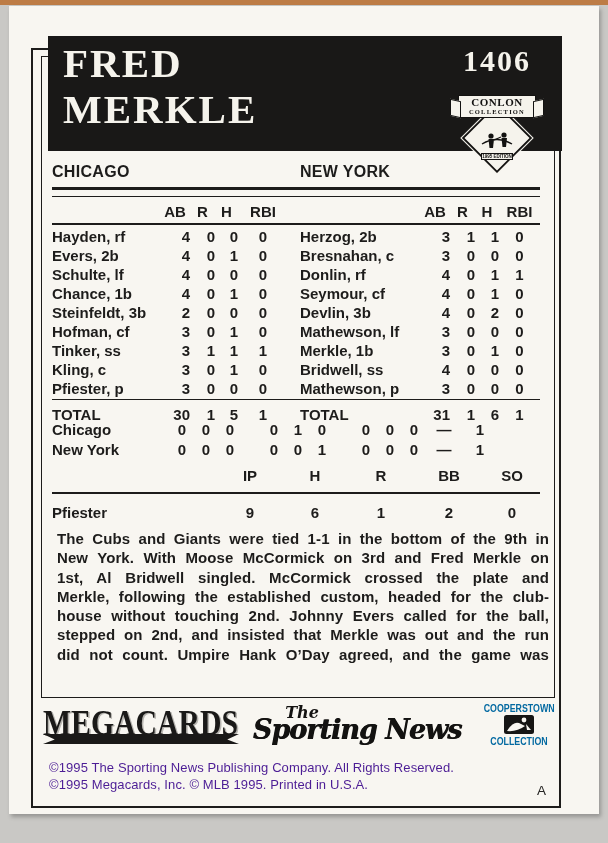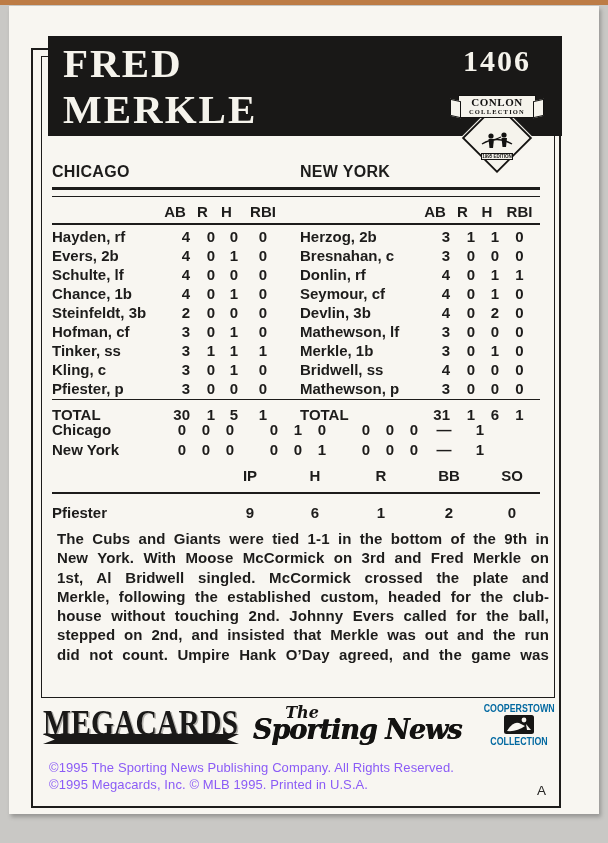--- a/index.html
+++ b/index.html
@@ -12,21 +12,21 @@
   .top-strip{position:absolute;left:0;top:0;width:608px;height:5px;background:#bd7c46;}
   .card{
     position:absolute;left:9px;top:6px;width:590px;height:808px;
     background:#f8f6f1;color:#1d1c1b;
     box-shadow:2px 3px 4px rgba(0,0,0,.25);
   }
   
   .frame-outer{position:absolute;left:22px;top:42px;width:526px;height:756px;border:2px solid #1d1c1b;}
   .frame-inner{position:absolute;left:32px;top:50px;width:512px;height:640px;border:1.5px solid #1d1c1b;}
   
-  .banner{position:absolute;left:39px;top:30px;width:514px;height:100px;background:#191817;z-index:5;}
+  .banner{position:absolute;left:39px;top:30px;width:514px;height:115px;background:#191817;z-index:5;}
   .title{position:absolute;left:15px;top:4px;color:#f5f3ec;
     font-family:"Liberation Serif",serif;font-weight:bold;font-size:41px;line-height:46px;letter-spacing:2px;}
   .corner{position:absolute;top:9px;right:10px;width:110px;text-align:center;color:#f5f3ec;}
   .card-number{font-family:"Liberation Serif",serif;font-weight:bold;font-size:30px;line-height:32px;letter-spacing:2px;}
   .badge{position:relative;margin-top:18px;}
   .ribbon{position:relative;margin:0 auto;width:76px;background:#f5f3ec;border:1.5px solid #131211;
     color:#131211;padding:1px 0 2px;z-index:3;}
   .ribbon:before,.ribbon:after{content:"";position:absolute;top:4px;width:9px;height:15px;
     background:#f5f3ec;border:1.5px solid #131211;z-index:-1;}
   .ribbon:before{left:-9px;transform:skewY(14deg);}
@@ -78,21 +78,21 @@
     clip-path:polygon(0 0,6% 55%,0 100%,100% 100%,94% 55%,100% 0);}
   .tsn{position:absolute;left:237px;top:700px;width:222px;text-align:center;color:#131211;}
   .tsn .the{font-family:"DejaVu Serif","Liberation Serif",serif;font-style:italic;font-weight:bold;
     font-size:16px;line-height:14px;margin-right:110px;}
   .tsn .name{font-family:"DejaVu Serif","Liberation Serif",serif;font-style:italic;font-weight:bold;
     font-size:27px;line-height:26px;letter-spacing:-1px;margin-top:-3px;text-shadow:.6px 0 #131211;}
   .coop{position:absolute;left:468px;top:697px;width:84px;text-align:center;color:#0369a1;}
   .coop .t,.coop .b{font-weight:bold;font-size:10.5px;line-height:10px;transform:scaleX(.84);letter-spacing:0;}
   .coop .mlb{width:30px;height:19px;margin:2px auto;}
   .copy{position:absolute;left:40px;top:754px;font-size:13px;line-height:16.5px;
-    color:#8b5cf6;letter-spacing:.1px;}
+    color:#4c1d95;letter-spacing:.1px;}
   .pcode{position:absolute;left:528px;top:777px;font-size:13.5px;color:#262524;}
 </style>
 </head>
 <body>
 
 <div class="top-strip"></div>
 
 <div class="card">
   <div class="frame-outer"></div>
   <div class="frame-inner"></div>

